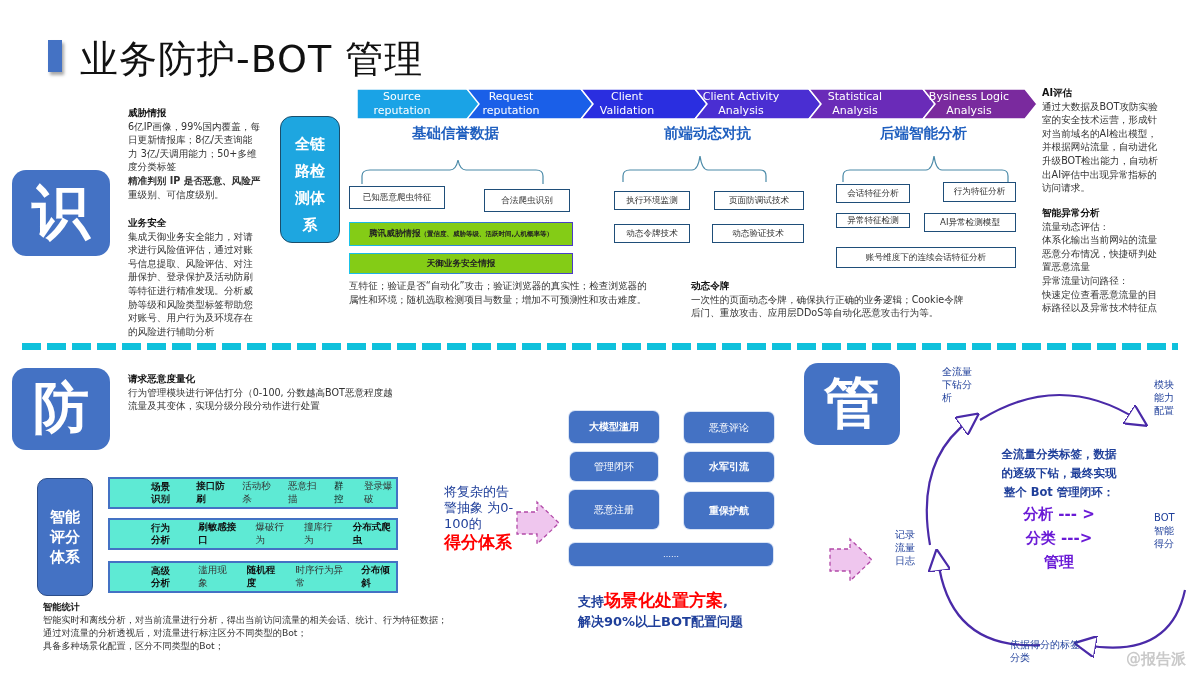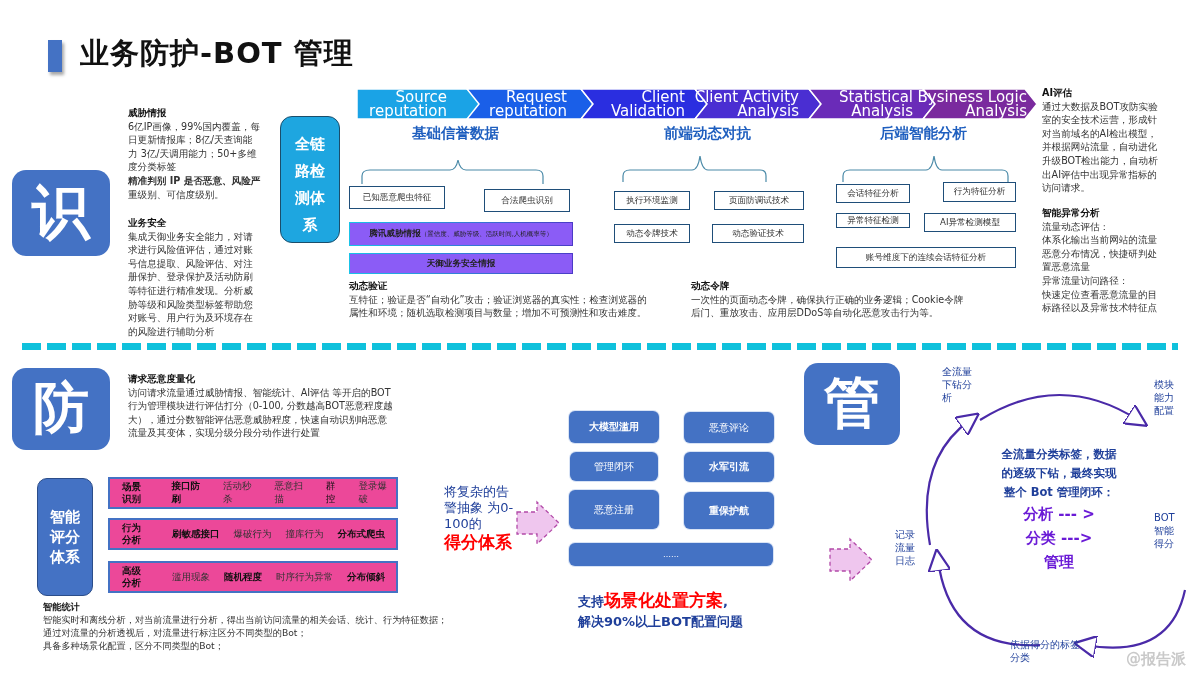--- a/index.html
+++ b/index.html
@@ -2,55 +2,55 @@
 <html><head>
 <meta charset="utf-8">
 <style>
   * { box-sizing: border-box; margin: 0; padding: 0; }
   html, body { width: 1200px; height: 675px; background: #ffffff; overflow: hidden; }
   body { position: relative; font-family: "DejaVu Sans", "Liberation Sans", sans-serif; color: #222; }
   .abs { position: absolute; }
 
   
   .title-bar { left: 48px; top: 40px; width: 14px; height: 32px; background: #4472c4; box-shadow: 2px 3px 3px rgba(0,0,0,0.35); }
-  .title { left: 80px; top: 34px; font-size: 29px; font-weight: bold; color: #111; letter-spacing: 1px; }
+  .title { left: 80px; top: 34px; font-size: 38px; font-weight: normal; color: #111; letter-spacing: 1px; }
 
   
   .badge { background: #4472c4; color: #fff; border-radius: 14px; display: flex; align-items: center; justify-content: center; font-weight: bold; }
   .badge-shi { left: 12px; top: 170px; width: 98px; height: 86px; font-size: 58px; }
   .badge-fang { left: 12px; top: 368px; width: 98px; height: 82px; font-size: 56px; }
   .badge-guan { left: 804px; top: 363px; width: 96px; height: 82px; font-size: 56px; }
 
   .txt { font-size: 9.6px; line-height: 13.6px; color: #333; }
   .head { font-weight: bold; color: #111; }
 
   
   .threat { left: 128px; top: 106px; width: 140px; }
   .bizsec { left: 128px; top: 216px; width: 140px; }
 
   
   .chain { left: 280px; top: 116px; width: 60px; height: 127px; background: #1ea6e0; border: 1.5px solid #1b4e6b; border-radius: 12px; color: #fff; font-weight: bold; font-size: 15px; line-height: 27px; text-align: center; padding-top: 14px; }
 
   
   .banner { left: 357px; top: 89px; width: 680px; height: 30px; }
-  .stage-label { position: absolute; top: 0; height: 30px; font-size: 15px; line-height: 14px; color: #fff; text-align: right; display: flex; flex-direction: column; justify-content: center; }
+  .stage-label { position: absolute; top: 0; height: 30px; font-size: 11px; line-height: 14px; color: #fff; text-align: center; display: flex; flex-direction: column; justify-content: center; }
 
   .group-title { font-size: 14.5px; font-weight: bold; color: #1f5fbf; }
 
   .box { border: 1.5px solid #1f4e79; background: #fff; font-size: 8.6px; color: #333; display: flex; align-items: center; justify-content: center; white-space: nowrap; }
-  .box2 { border: 1.5px solid; border-image: linear-gradient(90deg, #19c3e8, #4b3bc6) 1; background: #8b5cf6; font-size: 8.6px; color: #222; display: flex; align-items: center; justify-content: center; white-space: nowrap; font-weight: bold; }
+  .box2 { border: 1.5px solid; border-image: linear-gradient(90deg, #19c3e8, #4b3bc6) 1; background: #84cc16; font-size: 8.6px; color: #222; display: flex; align-items: center; justify-content: center; white-space: nowrap; font-weight: bold; }
 
   .brace { stroke: #4a8aa8; stroke-width: 1.2; fill: none; }
 
   
   .divider { left: 22px; top: 343px; width: 1156px; height: 7px; background: repeating-linear-gradient(90deg, #0fc1dc 0 19px, transparent 19px 25px); }
 
   
   .score-sys { left: 37px; top: 478px; width: 56px; height: 118px; background: #4472c4; border: 1.5px solid #2b4d8a; border-radius: 10px; color: #fff; font-size: 15px; font-weight: bold; line-height: 20px; text-align: center; padding-top: 28px; }
-  .score-row { left: 108px; width: 290px; height: 32px; border: 2px solid #4472c4; display: flex; align-items: center; font-size: 9.5px; color: #333; background: #ec4899; }
+  .score-row { left: 108px; width: 290px; height: 32px; border: 2px solid #4472c4; display: flex; align-items: center; font-size: 9.5px; color: #333; background: #5eead4; padding-left: 29px; }
   .score-row .rlabel { width: 52px; padding-left: 12px; font-weight: bold; color: #111; line-height: 12px; }
   .score-row .items { display: flex; gap: 14px; padding-left: 10px; }
 
   
   .tile { background: #4472c4; border-radius: 6px; color: #fff; font-size: 10px; display: flex; align-items: center; justify-content: center; box-shadow: 0 0 0 1px #d8e3f5; }
 
   .callout-blue { color: #1f3f9a; }
   .red { color: #ff0000; font-weight: bold; }
 
   .loop-label { font-size: 10px; color: #1f3f9a; line-height: 13px; }
@@ -136,37 +136,36 @@
 <svg class="abs" style="left:340px;top:150px" width="700" height="40">
   <path class="brace" d="M22 34 V26 Q22 20 30 20 H110 Q116 20 118 10 Q120 20 126 20 H196 Q203 20 203 26 V34"></path>
   <path class="brace" d="M283 32 V26 Q283 20 290 20 H352 Q358 20 360 6 Q362 20 368 20 H420 Q426 20 426 26 V32"></path>
   <path class="brace" d="M503 32 V26 Q503 20 510 20 H586 Q592 20 594 6 Q596 20 602 20 H662 Q668 20 668 26 V32"></path>
 </svg>
 
 <div class="abs box" style="left:349px;top:186px;width:96px;height:23px">已知恶意爬虫特征</div>
 <div class="abs box" style="left:484px;top:189px;width:86px;height:23px">合法爬虫识别</div>
 <div class="abs box2" style="left:349px;top:222px;width:224px;height:24px">
   <span>腾讯威胁情报</span>
-  <span style="font-size:6.5px;font-weight:normal">（置信度、威胁等级、活跃时间,人机概率等）</span>
+  <span style="font-size:6.5px;font-weight:bold">（置信度、威胁等级、活跃时间,人机概率等）</span>
 </div>
 <div class="abs box2" style="left:349px;top:253px;width:224px;height:21px">天御业务安全情报</div>
 
 <div class="abs box" style="left:614px;top:191px;width:76px;height:19px">执行环境监测</div>
 <div class="abs box" style="left:714px;top:191px;width:90px;height:19px">页面防调试技术</div>
 <div class="abs box" style="left:614px;top:224px;width:76px;height:19px">动态令牌技术</div>
 <div class="abs box" style="left:712px;top:224px;width:92px;height:19px">动态验证技术</div>
 
 <div class="abs box" style="left:836px;top:184px;width:74px;height:19px">会话特征分析</div>
 <div class="abs box" style="left:943px;top:182px;width:73px;height:20px">行为特征分析</div>
 <div class="abs box" style="left:836px;top:213px;width:74px;height:15px">异常特征检测</div>
 <div class="abs box" style="left:924px;top:213px;width:92px;height:19px">AI异常检测模型</div>
 <div class="abs box" style="left:836px;top:247px;width:180px;height:21px">账号维度下的连续会话特征分析</div>
 
 <div class="abs txt" style="left:349px;top:279px;width:330px">
-  <div class="head">动态验证</div>
   <div>互特征；验证是否“自动化”攻击；验证浏览器的真实性；检查浏览器的</div>
   <div>属性和环境；随机选取检测项目与数量；增加不可预测性和攻击难度。</div>
 </div>
 <div class="abs txt" style="left:691px;top:279px;width:310px">
   <div class="head">动态令牌</div>
   <div>一次性的页面动态令牌，确保执行正确的业务逻辑；Cookie令牌</div>
   <div>后门、重放攻击、应用层DDoS等自动化恶意攻击行为等。</div>
 </div>
 
 <div class="abs txt" style="left:1042px;top:86px;width:150px">
@@ -188,23 +187,21 @@
   <div>异常流量访问路径：</div>
   <div>快速定位查看恶意流量的目</div>
   <div>标路径以及异常技术特征点</div>
 </div>
 
 <div class="abs divider"></div>
 
 <div class="abs badge badge-fang">防</div>
 <div class="abs txt" style="left:128px;top:372px;width:290px">
   <div class="head">请求恶意度量化</div>
-  <div>访问请求流量通过威胁情报、智能统计、AI评估 等开启的BOT</div>
   <div>行为管理模块进行评估打分（0-100,  分数越高BOT恶意程度越</div>
-  <div>大），通过分数智能评估恶意威胁程度，快速自动识别响恶意</div>
   <div>流量及其变体，实现分级分段分动作进行处置</div>
 </div>
 
 <div class="abs score-sys">
   <div>智能</div>
   <div>评分</div>
   <div>体系</div>
 </div>
 
 <div class="abs score-row" style="top:477px">

